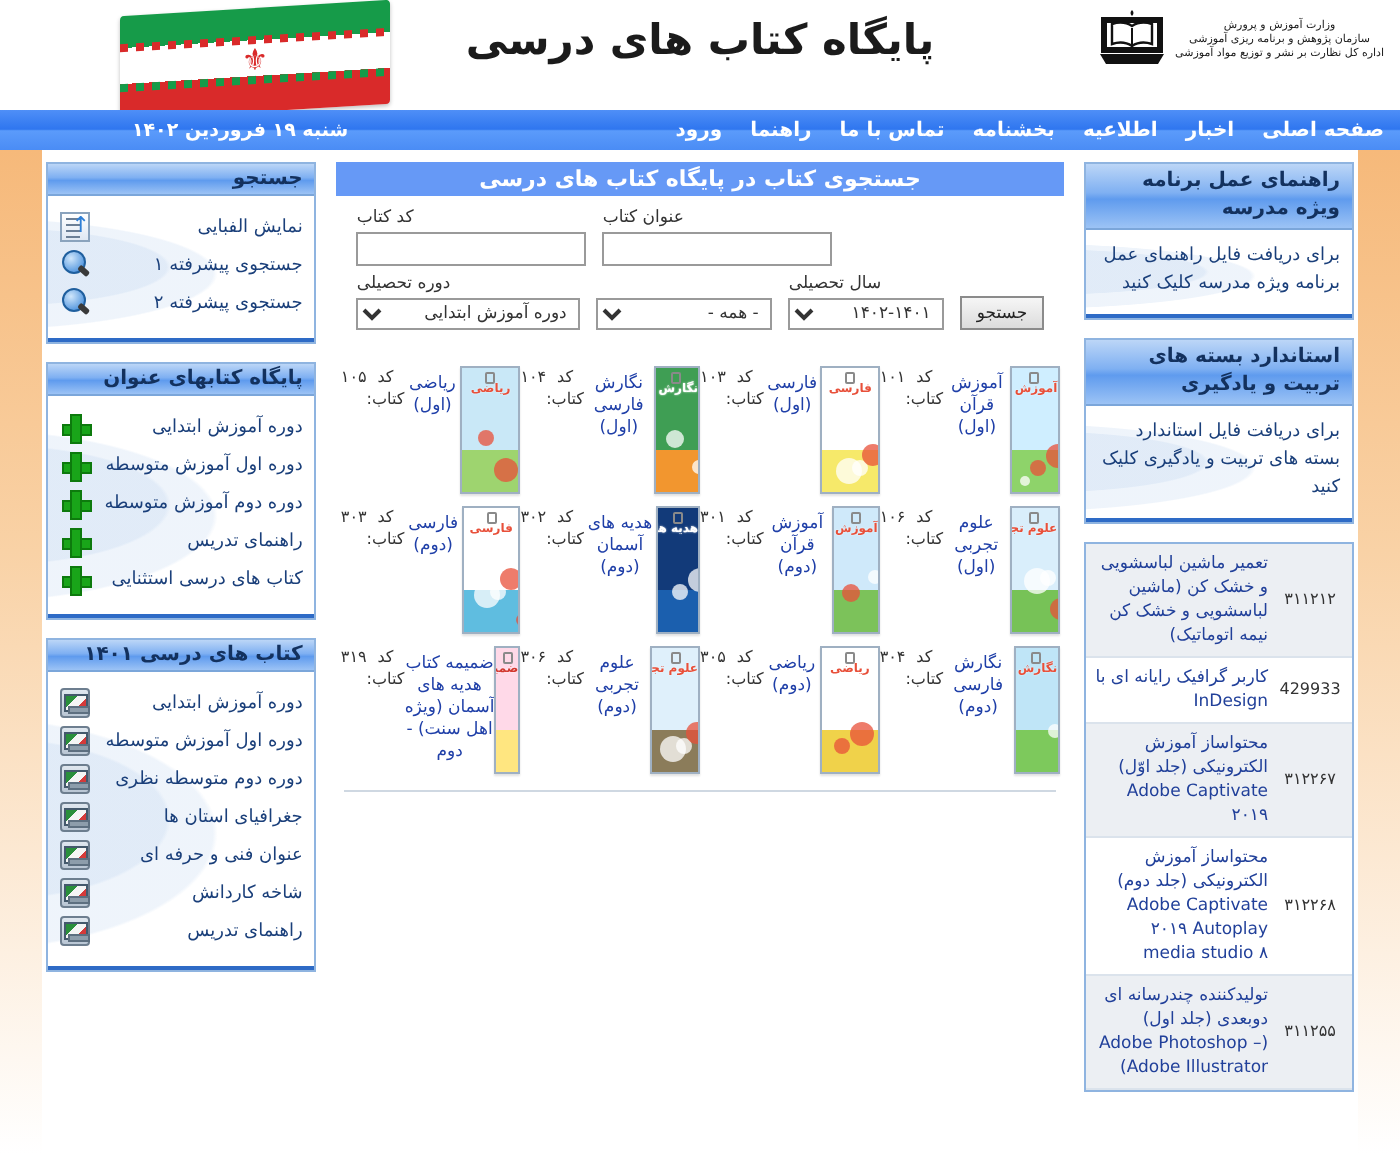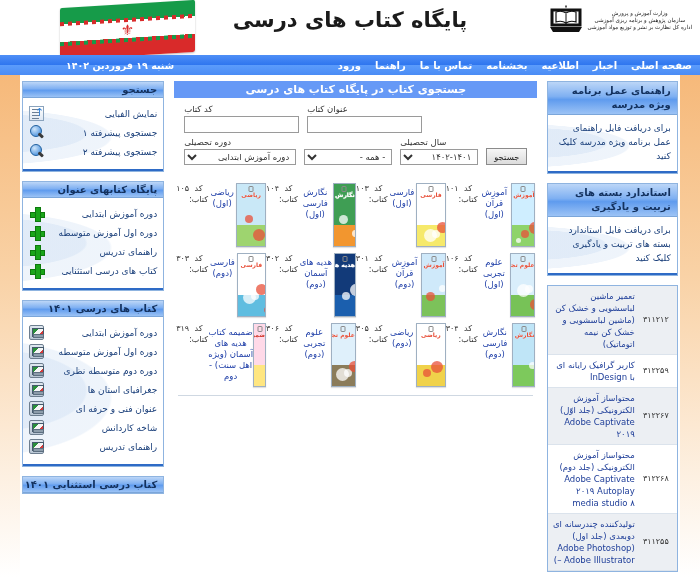--- a/index.html
+++ b/index.html
@@ -316,21 +316,21 @@
         </div>
       </div>
 
       <div class="panel">
         <div>
           <div class="news-item">
             <div class="news-code">۳۱۱۲۱۲</div>
             <div class="news-title">تعمیر ماشین لباسشویی و خشک کن (ماشین لباسشویی و خشک کن نیمه اتوماتیک)</div>
           </div>
           <div class="news-item">
-            <div class="news-code">۳۱۲۲۵۹</div>
+            <div class="news-code">429933</div>
             <div class="news-title">کاربر گرافیک رایانه ای با InDesign</div>
           </div>
           <div class="news-item">
             <div class="news-code">۳۱۲۲۶۷</div>
             <div class="news-title">محتواساز آموزش الکترونیکی (جلد اوّل) Adobe Captivate ۲۰۱۹</div>
           </div>
           <div class="news-item">
             <div class="news-code">۳۱۲۲۶۸</div>
             <div class="news-title">محتواساز آموزش الکترونیکی (جلد دوم) Adobe Captivate ۲۰۱۹ Autoplay media studio ۸</div>
           </div>
@@ -605,20 +605,24 @@
         <div class="panel-body">
           <div class="link-row">
             <span class="lbl">دوره آموزش ابتدایی</span>
             <span class="ico ico-plus"></span>
           </div>
           <div class="link-row">
             <span class="lbl">دوره اول آموزش متوسطه</span>
             <span class="ico ico-plus"></span>
           </div>
           <div class="link-row">
+            <span class="lbl">دوره دوم آموزش متوسطه</span>
+            <span class="ico ico-plus"></span>
+          </div>
+          <div class="link-row">
             <span class="lbl">راهنمای تدریس</span>
             <span class="ico ico-plus"></span>
           </div>
           <div class="link-row">
             <span class="lbl">کتاب های درسی استثنایی</span>
             <span class="ico ico-plus"></span>
           </div>
         </div>
       </div>
 
@@ -649,21 +653,18 @@
             <span class="lbl">شاخه کاردانش</span>
             <span class="ico ico-monitor"></span>
           </div>
           <div class="link-row">
             <span class="lbl">راهنمای تدریس</span>
             <span class="ico ico-monitor"></span>
           </div>
         </div>
       </div>
 
-      <div class="panel">
-        <div class="panel-head">کتاب درسی استثنایی ۱۴۰۱</div>
-      </div>
 
     </div>
 
     <div class="edge-strip"></div>
   </div>
 </div>
 
 </body></html>

